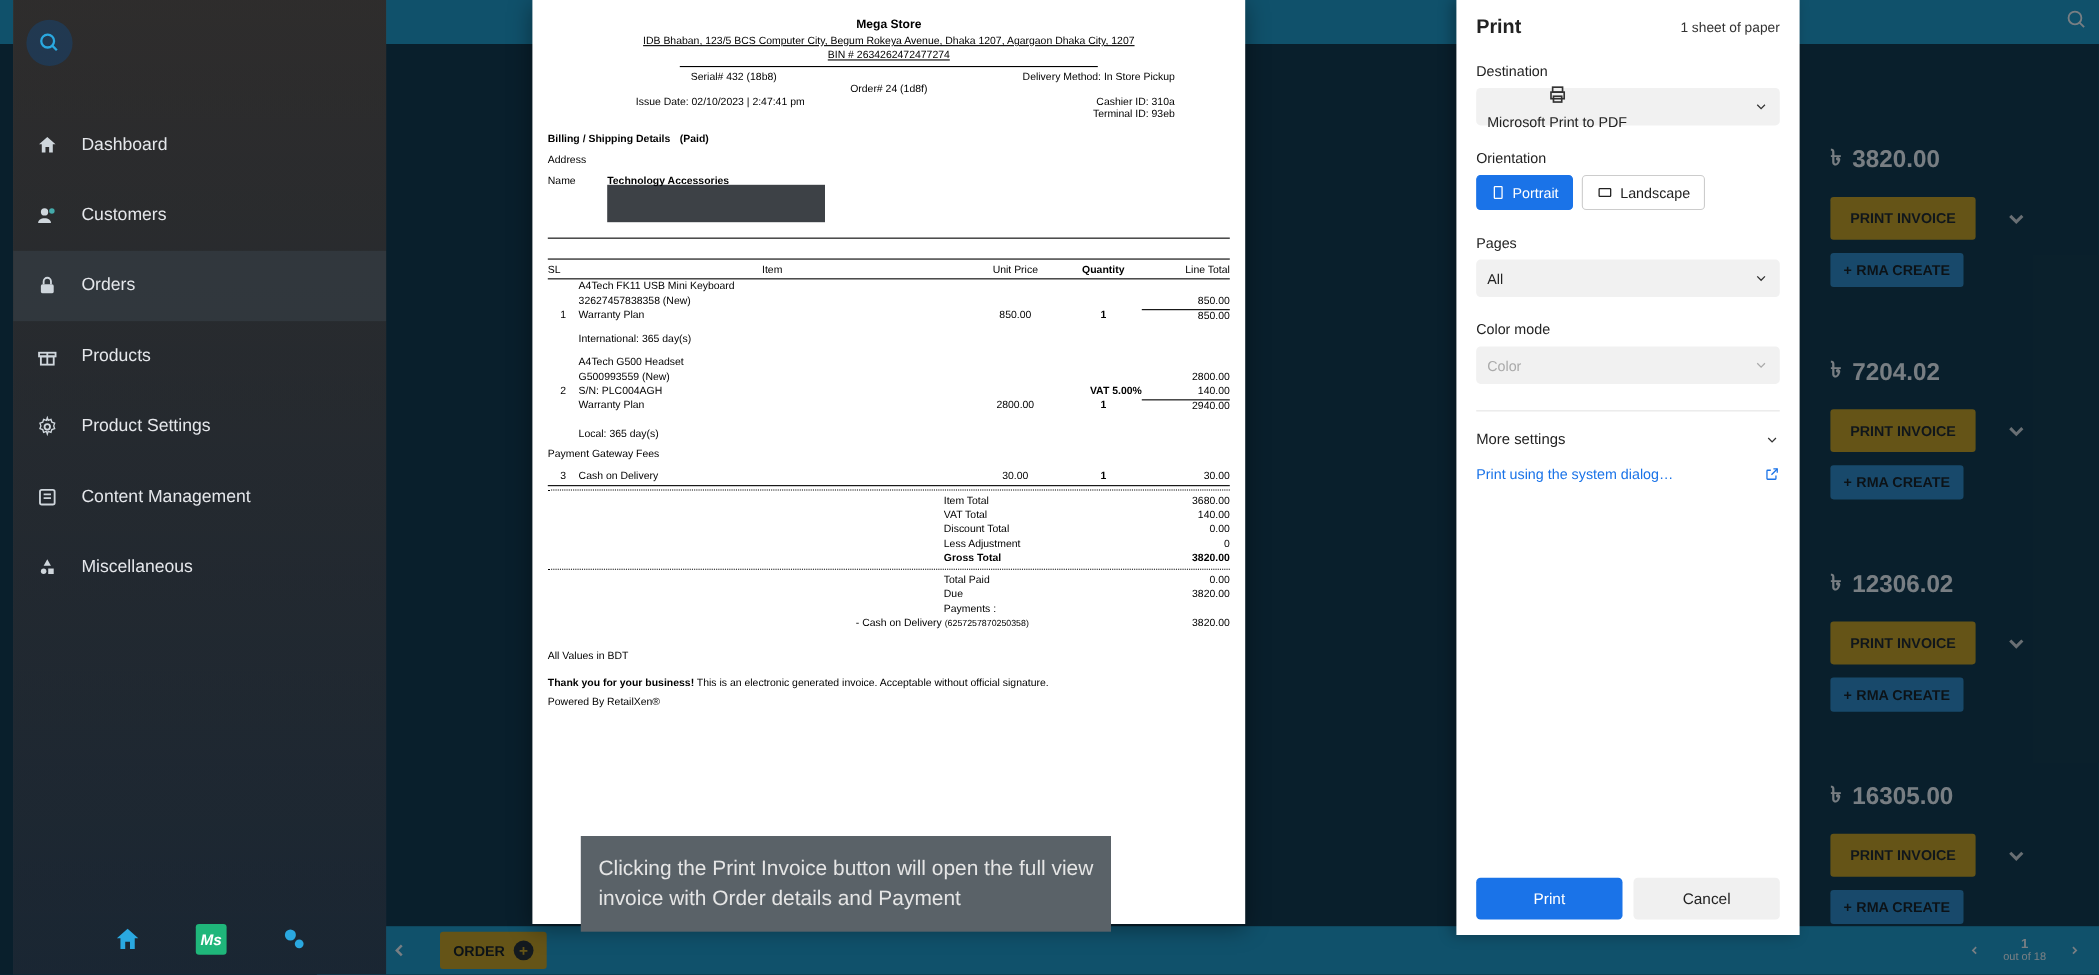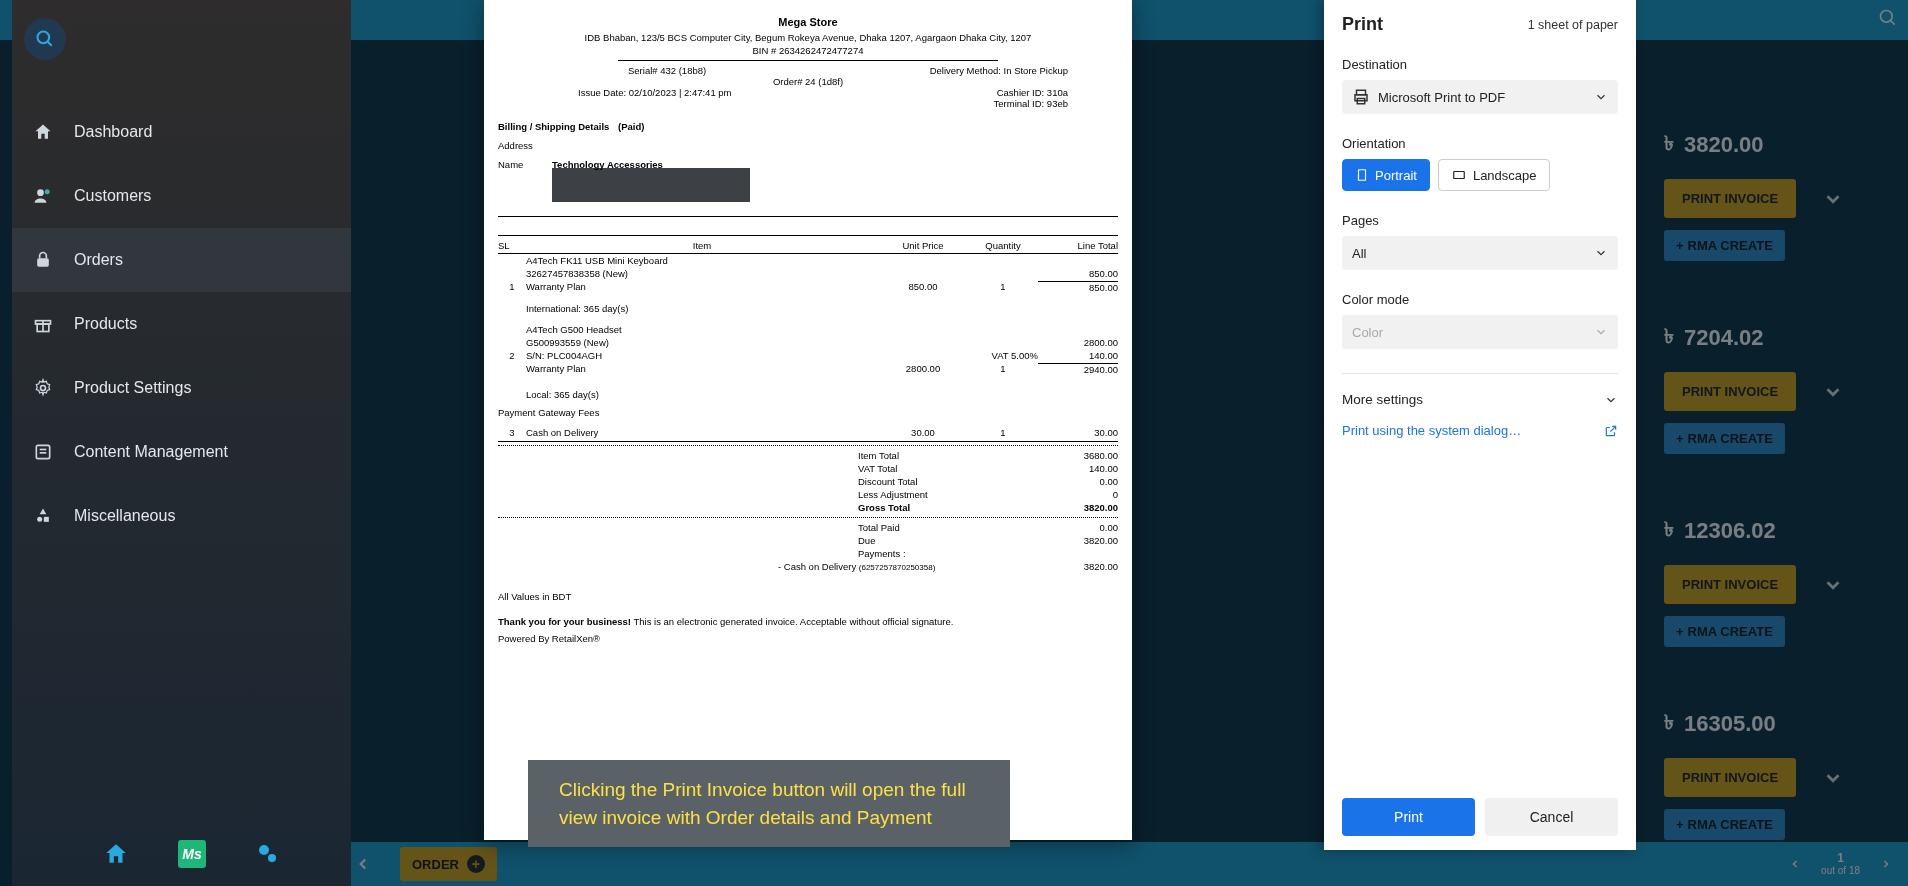--- a/index.html
+++ b/index.html
@@ -29,46 +29,46 @@
 .ord .amt { color:#fff; font-size:22px; font-weight:600; display:flex; align-items:center; gap:10px; }
 .ord .amt .cur { font-size:20px; }
 .ord .btns { margin-top: 18px; display:flex; gap: 26px; align-items:center; }
 .print-inv { background:#d4a310; color:#1a1a1a; font-weight:bold; font-size:13px; padding:12px 18px; border:none; border-radius:3px; }
 .expand { color:#ddd; }
 .rma { background:#2a8bc9; color:#111; font-size:13px; font-weight:600; padding:8px 12px; border:none; border-radius:3px; display:flex; align-items:center; gap:4px; margin-top:12px; }
 
 
 .invoice { position:absolute; left: 484px; top:0; width: 648px; height: 840px; background:#fff; z-index:10; box-shadow: 0 4px 20px rgba(0,0,0,0.4); font-family: "Courier New", monospace; font-size:10px; color:#000; padding: 16px 14px; }
 .invoice .title { text-align:center; font-weight:bold; font-size:11px; margin-bottom:4px; }
-.invoice .addr { text-align:center; font-size:9.5px; margin-bottom:2px; }
+.invoice .addr { text-align:center; font-size:9.5px; margin-bottom:2px;text-decoration:underline; }
 .invoice hr.thin { border:none; border-top:1px solid #000; margin:4px 0; width: 380px; margin-left:auto; margin-right:auto;}
 .invoice .row2 { display:flex; justify-content:space-between; padding: 0 50px; font-size:9.5px; }
 .invoice .row2c { text-align:center; font-size:9.5px;}
 .invoice .sec-lbl { font-weight:bold; font-size:9.5px; margin-top:12px; }
 .invoice .sec-lbl .paid { font-weight:bold; margin-left:6px;}
 .invoice .kv { display:flex; gap:12px; margin-top:8px; font-size:9.5px;}
 .invoice .kv .k { width: 42px;}
 .invoice .addr-blk { width:198px; height:34px; background:#3d4146; margin-left:54px; margin-top:-2px;}
 .invoice .tbl-head { display:flex; font-weight:normal; font-size:9.5px; margin-top:18px; border-bottom:1px solid #000; padding-bottom:2px; padding-top:4px; border-top:1px solid #000;}
-.c-sl{width:28px;} .c-item{flex:1;} .c-up{width:90px;text-align:center;} .c-qty{width:70px;text-align:center;} .c-lt{width:80px;text-align:right;}
+.c-sl{width:28px;} .c-item{flex:1;} .c-up{width:90px;text-align:center;} .c-qty{width:70px;text-align:center;font-weight:bold;} .c-lt{width:80px;text-align:right;}
 .invoice .it-row { display:flex; font-size:9.5px; padding:1px 0; }
 .invoice .dotted { border:none; border-top:1.5px dotted #000; margin:3px 0;}
 .invoice .tot-row { display:flex; justify-content:flex-end; font-size:9.5px; padding:1px 0;}
 .tot-row .lbl{ width:180px; } .tot-row .val{ width:80px; text-align:right;}
 .invoice .foot { font-size:9.5px; margin-top:10px;}
-.tooltip-box { position:absolute; left: 528px; top: 760px; width:482px; background:#5a6268; color:#fde047; padding:16px 31px; font-size:19px; line-height:1.45; z-index:12; }
+.tooltip-box { position:absolute; left: 528px; top: 760px; width:482px; background:#5a6268; color:#e5e5e5; padding:16px 16px; font-size:19px; line-height:1.45; z-index:12; }
 
 
 .print-dlg { position:absolute; left: 1324px; top:0; width: 312px; height: 850px; background:#fff; z-index:15; box-shadow: -4px 0 12px rgba(0,0,0,0.3); padding: 14px 18px 14px 18px; font-size:14px; color:#222; display:flex; flex-direction:column;}
 .print-dlg h2 { font-size:18px; font-weight:600; }
 .print-dlg .head { display:flex; justify-content:space-between; align-items:center;}
 .print-dlg .sheets { font-size:12.5px; color:#333; }
 .pd-lbl { font-size:13px; color:#222; margin-top:22px; margin-bottom:8px;}
 .pd-sel { width:100%; height:34px; background:#f1f1f1; border:none; border-radius:4px; display:flex; align-items:center; justify-content:space-between; padding:0 10px; font-size:13px;}
-.pd-sel .left { display:flex; gap:8px; align-items:center;}
+.pd-sel .left { display:flex; gap:8px; align-items:center;flex-direction:column;}
 .orient { display:flex; gap:8px; }
 .orient .btn { height:32px; padding:0 12px; border-radius:4px; display:flex; align-items:center; gap:6px; font-size:13px; border:1px solid #ccc; background:#fff;}
 .orient .btn.on { background:#1a73e8; color:#fff; border-color:#1a73e8;}
 .more { display:flex; justify-content:space-between; align-items:center; margin-top:24px; font-size:13.5px; border-top:1px solid #e4e4e4; padding-top:18px;}
 .syslnk { color:#1a73e8; font-size:13px; margin-top:16px; display:flex; justify-content:space-between; align-items:center;}
 .pd-actions { margin-top:auto; display:flex; gap:10px; }
 .pd-actions button { flex:1; height:38px; border:none; border-radius:4px; font-size:14px;}
 .pd-actions .pr { background:#1a73e8; color:#fff;}
 .pd-actions .cn { background:#f0f0f0; color:#222;}
 

